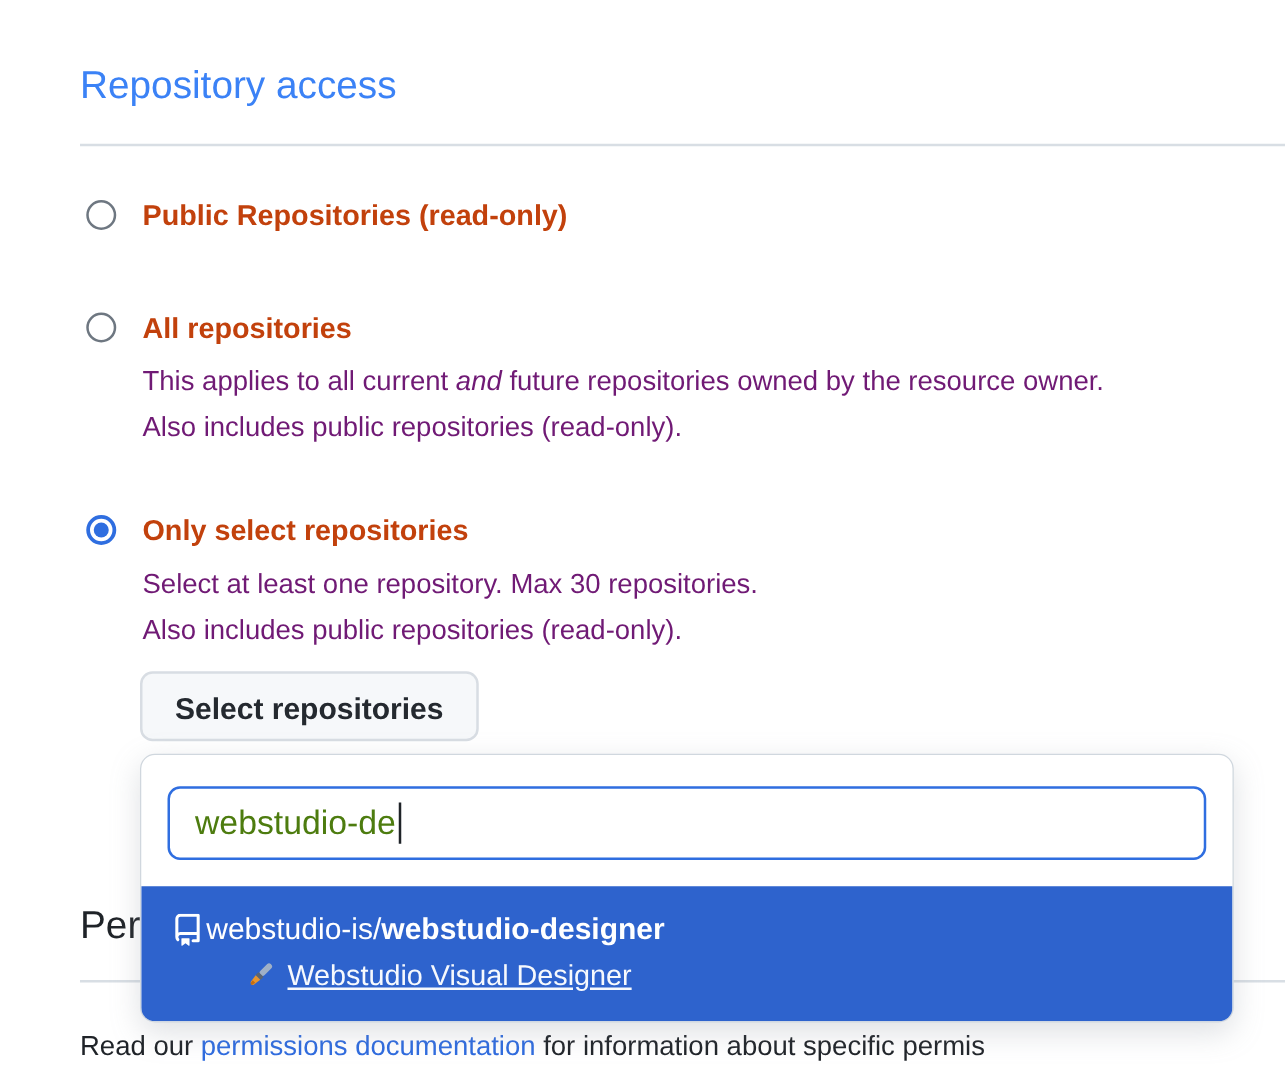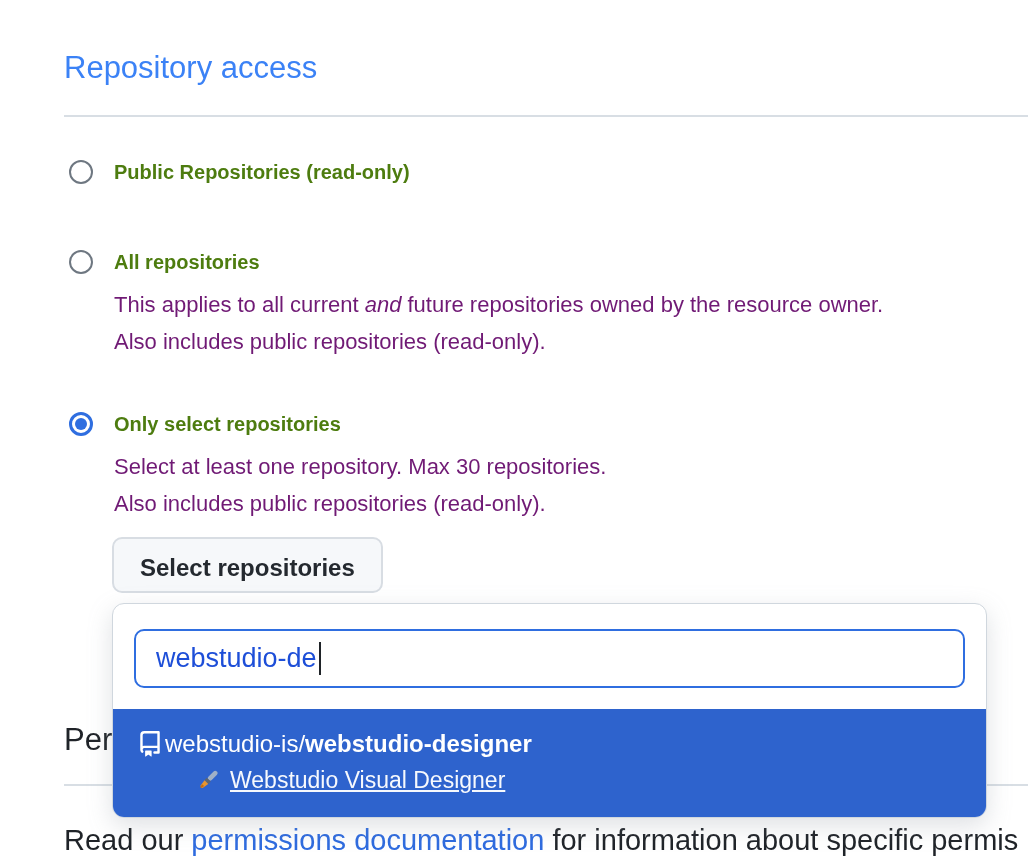--- a/index.html
+++ b/index.html
@@ -34,21 +34,21 @@
     flex:0 0 auto;
     display:flex; align-items:center; justify-content:center;
   }
   .radio.checked { border:3px solid #2f6ee0; }
   .radio .dot { display:none; }
   .radio.checked .dot {
     display:block; width:12px; height:12px; border-radius:50%; background:#2f6ee0;
   }
   .option-label {
     margin-left:21px;
-    font-size:20px; font-weight:700; line-height:28px; color:#4d7c0f;
+    font-size:23px; font-weight:700; line-height:28px; color:#c2410c;
   }
   .option-desc {
     margin:10px 0 0 45px;
     font-size:22px; line-height:37px; color:#701a75;
   }
   .option-desc em { font-style:italic; }
 
   
   .select-btn {
     position:absolute; left:112px; top:537px; height:56px;
@@ -67,21 +67,21 @@
   
   .permissions-title {
     position:absolute; left:64px; top:722px;
     font-size:31px; font-weight:400; color:#1f2328;
     z-index:1;
   }
 
   
   .footer-text {
     position:absolute; left:64px; top:824px;
-    font-size:29px; color:#1f2328; white-space:nowrap;
+    font-size:22px; color:#1f2328; white-space:nowrap;
     z-index:1;
   }
   .footer-text a { color:#2e6bdf; text-decoration:none; cursor:pointer; }
 
   
   .dropdown-panel {
     position:absolute; left:112px; top:603px;
     width:875px; height:215px;
     background:#ffffff;
     border:1px solid #d0d7de;
@@ -93,21 +93,21 @@
   .filter-wrap { padding:25px 21px 0 21px; }
   .search-box {
     height:59px; width:100%;
     border:2.5px solid #2f6ee0;
     border-radius:10px;
     background:#fff;
     display:flex; align-items:center;
     padding:0 20px;
     cursor:text;
   }
-  .search-text { font-size:27px; color:#1d4ed8; }
+  .search-text { font-size:27px; color:#4d7c0f; }
   .caret-bar {
     width:2px; height:33px; background:#1f2328; margin-left:2px;
     animation:blink 1.1s steps(1) infinite;
   }
   @keyframes blink { 50% { opacity:0; } }
 
   .repo-item {
     position:absolute; left:0; right:0; bottom:0; height:108px;
     background:#2e63cd;
     color:#ffffff;

